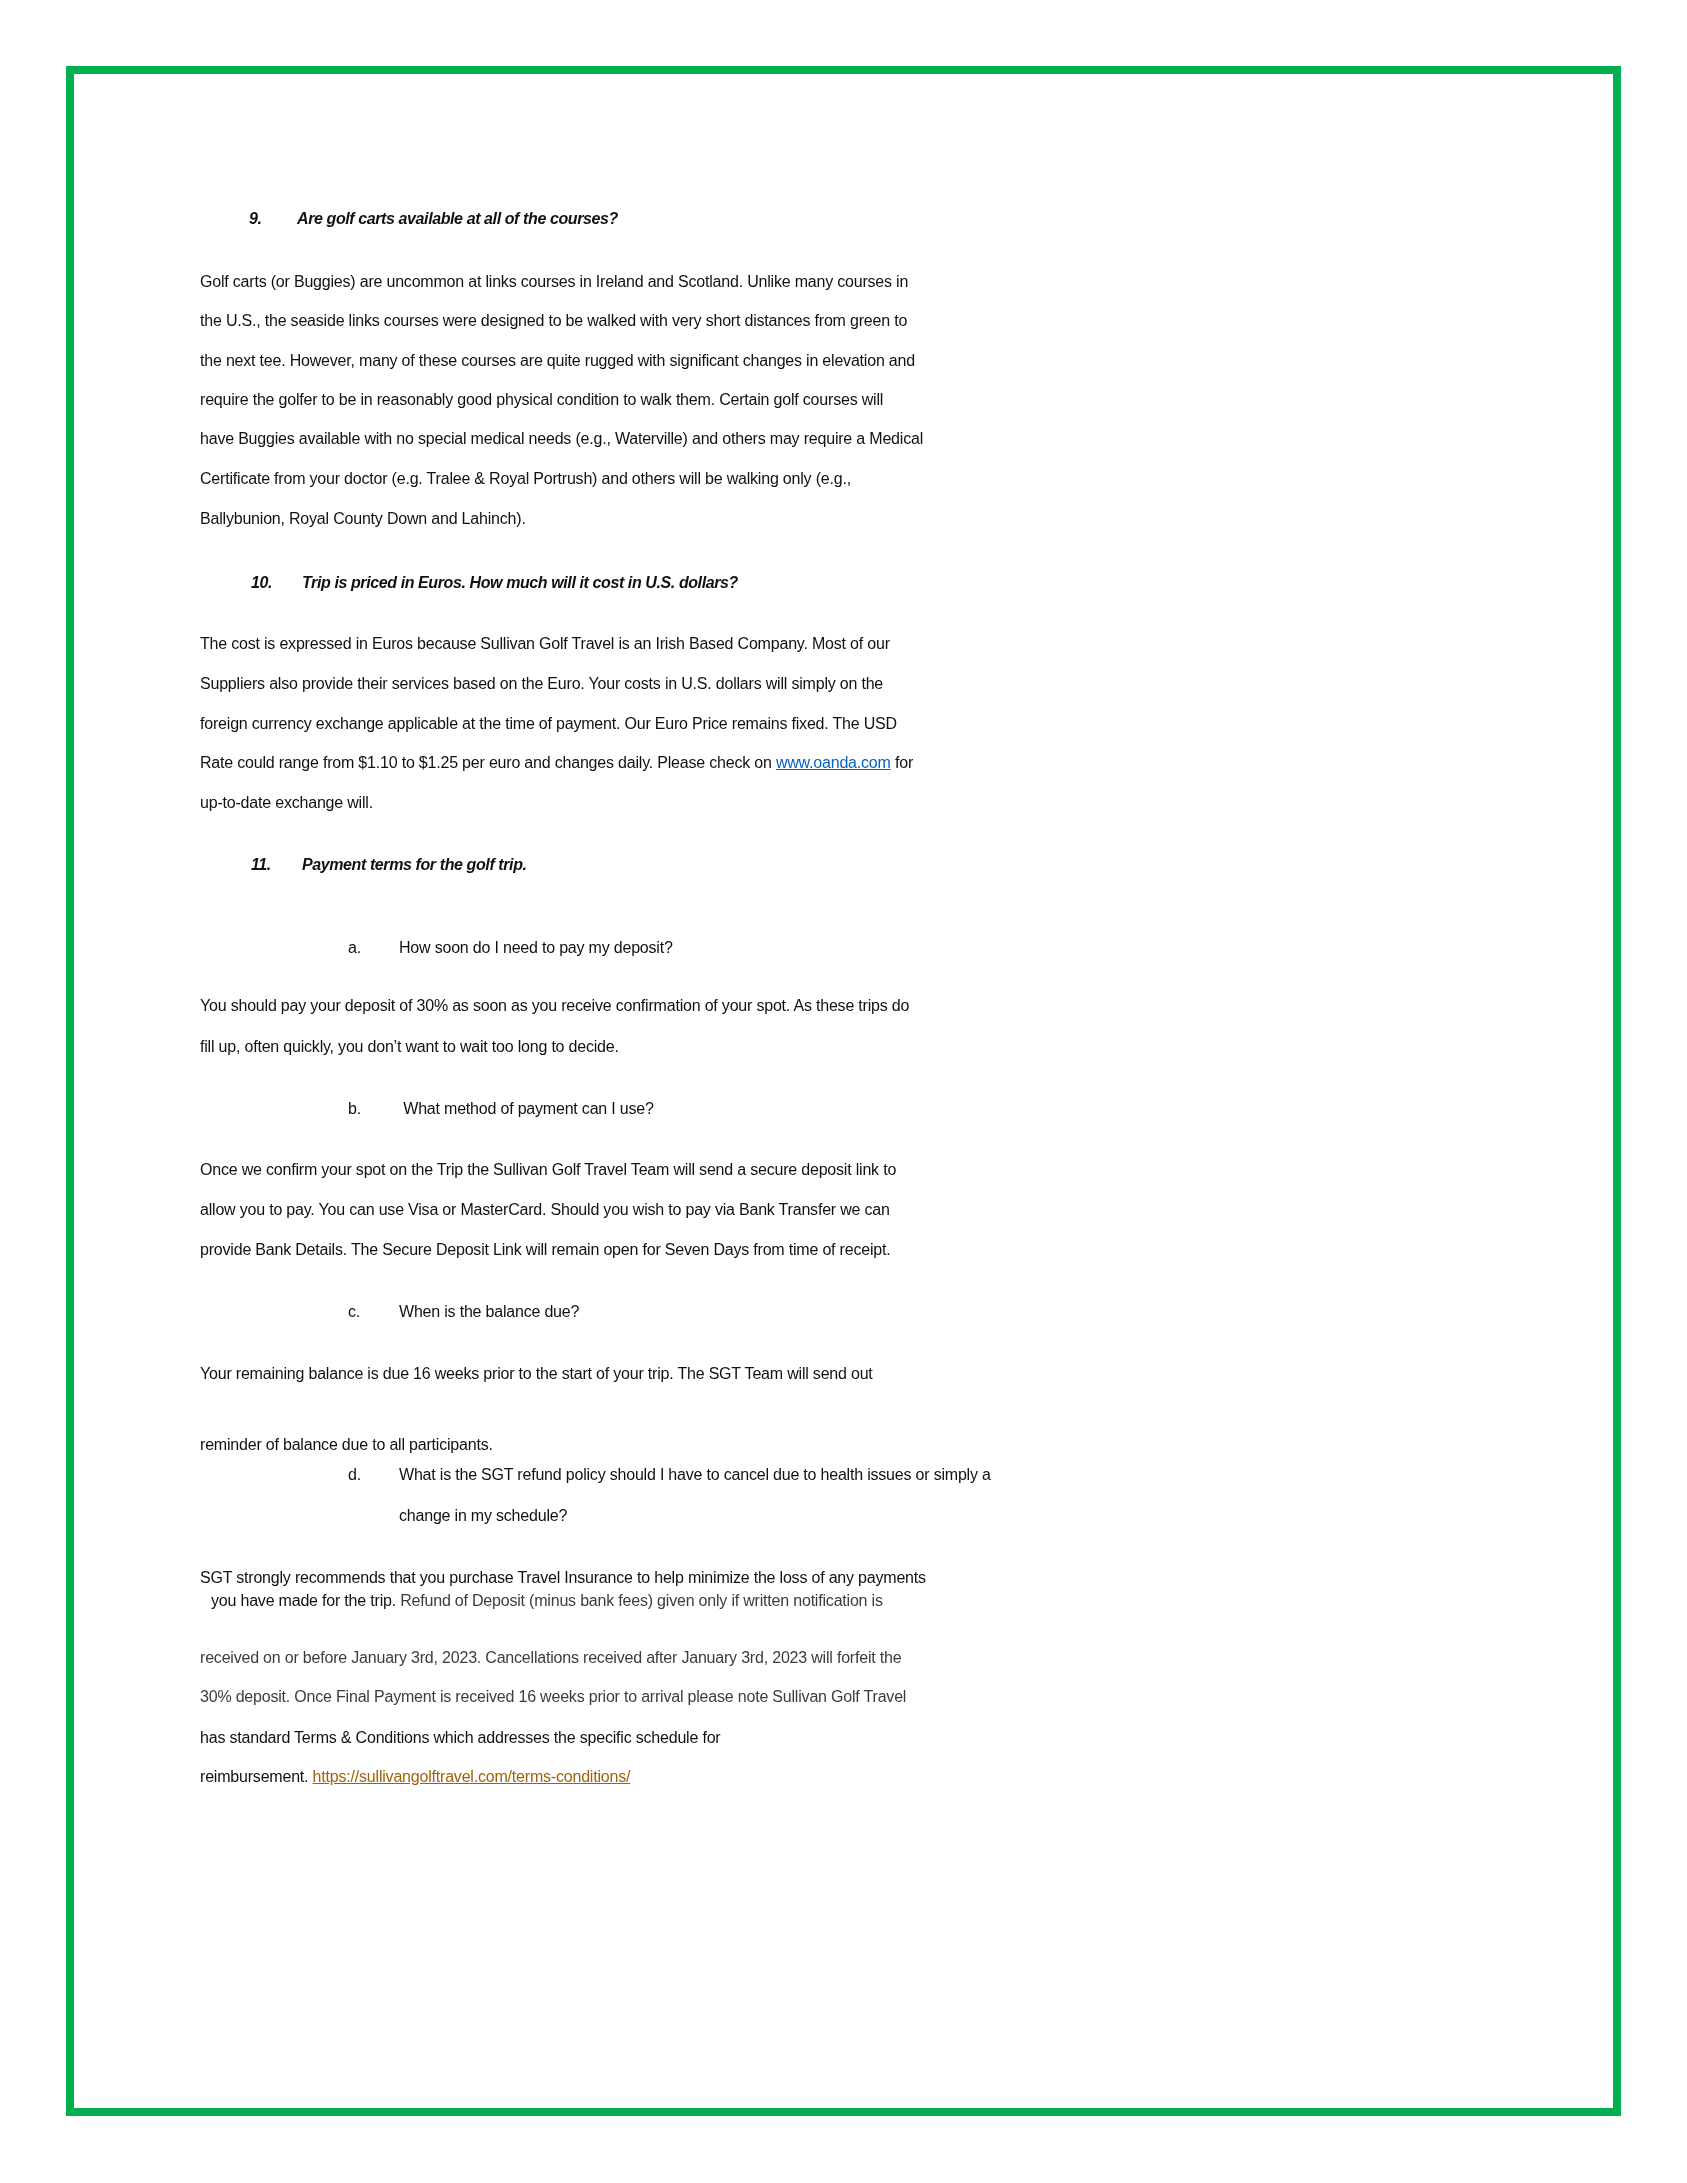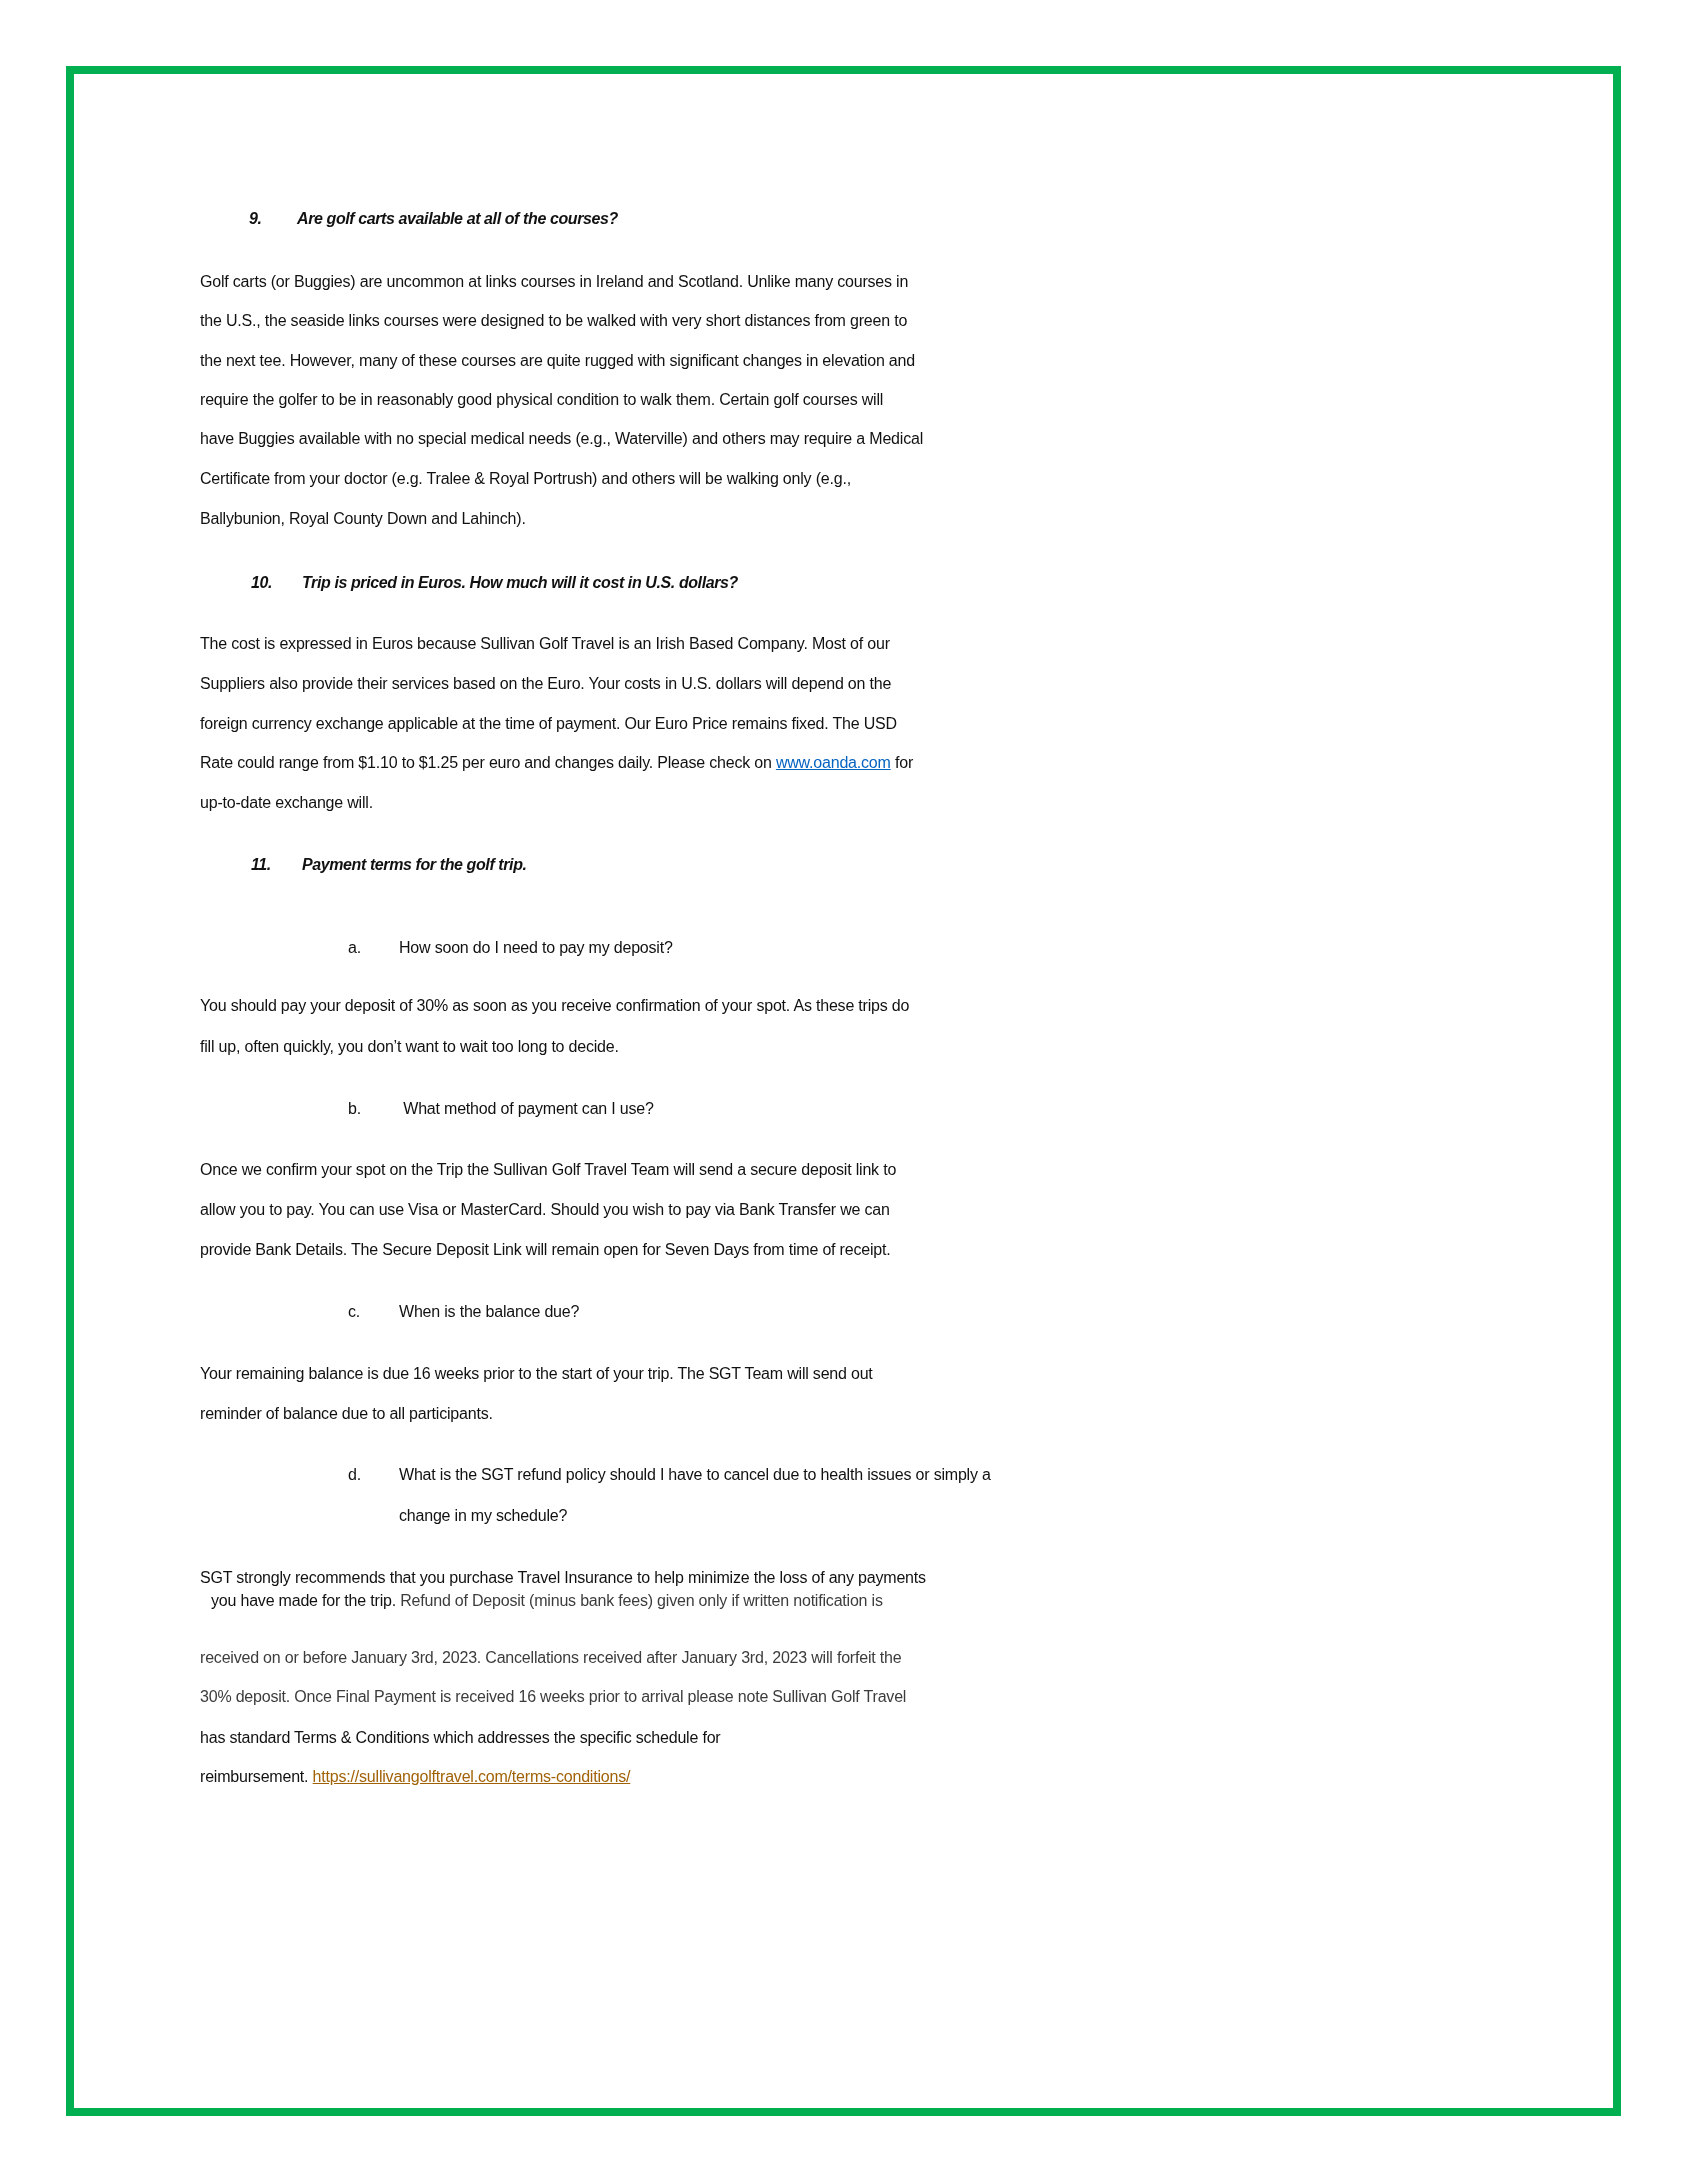--- a/index.html
+++ b/index.html
@@ -45,21 +45,21 @@
 <div class="line body-line" style="top:346px;">the next tee. However, many of these courses are quite rugged with significant changes in elevation and</div>
 <div class="line body-line" style="top:385px;">require the golfer to be in reasonably good physical condition to walk them.  Certain golf courses will</div>
 <div class="line body-line" style="top:424px;">have Buggies available with no special medical needs (e.g., Waterville) and others may require a Medical</div>
 <div class="line body-line" style="top:464px;">Certificate from your doctor (e.g. Tralee &amp; Royal Portrush) and others will be walking only (e.g.,</div>
 <div class="line body-line" style="top:504px;">Ballybunion, Royal County Down and Lahinch).</div>
 
 <div class="line heading h10" style="left:251px; top:568px;">
   <span class="num">10.</span><span>Trip is priced in Euros.  How much will it cost in U.S. dollars?</span>
 </div>
 <div class="line body-line" style="top:629px;">The cost is expressed in Euros because Sullivan Golf Travel is an Irish Based Company. Most of our</div>
-<div class="line body-line" style="top:669px;">Suppliers also provide their services based on the Euro. Your costs in U.S. dollars will depend on the</div>
+<div class="line body-line" style="top:669px;">Suppliers also provide their services based on the Euro. Your costs in U.S. dollars will simply on the</div>
 <div class="line body-line" style="top:709px;">foreign currency exchange applicable at the time of payment. Our Euro Price remains fixed. The USD</div>
 <div class="line body-line" style="top:748px;">
   <span>Rate could range from $1.10 to $1.25 per euro and changes daily. Please check on </span><a class="link link-oanda">www.oanda.com</a><span> for</span>
 </div>
 <div class="line body-line" style="top:788px;">up-to-date exchange will.</div>
 
 <div class="line heading h11" style="left:251px; top:850px;">
   <span class="num">11.</span><span>Payment terms for the golf trip.</span>
 </div>
 
@@ -73,21 +73,21 @@
   <span class="num">b.</span><span> What method of payment can I use?</span>
 </div>
 <div class="line body-line" style="top:1155px;">Once we confirm your spot on the Trip the Sullivan Golf Travel Team will send a secure deposit link to</div>
 <div class="line body-line" style="top:1195px;">allow you to pay. You can use Visa or MasterCard. Should you wish to pay via Bank Transfer we can</div>
 <div class="line body-line" style="top:1235px;">provide Bank Details. The Secure Deposit Link will remain open for Seven Days from time of receipt.</div>
 
 <div class="line sub" style="top:1297px;">
   <span class="num">c.</span><span>When is the balance due?</span>
 </div>
 <div class="line body-line" style="top:1359px;">Your remaining balance is due 16 weeks prior to the start of your trip. The SGT Team will send out</div>
-<div class="line body-line" style="top:1399px;">reminder of balance due to all participants.</div>
+<div class="line body-line" style="top:1430px;">reminder of balance due to all participants.</div>
 
 <div class="line sub" style="top:1460px;">
   <span class="num">d.</span><span>What is the SGT refund policy should I have to cancel due to health issues or simply a</span>
 </div>
 <div class="line cont" style="top:1501px;">change in my schedule?</div>
 
 <div class="line body-line" style="top:1563px;">SGT strongly recommends that you purchase Travel Insurance to help minimize the loss of any payments</div>
 <div class="line body-line" style="top:1586px;margin-left:11px;">
   <span>you have made for the trip. </span><span class="muted"> Refund of Deposit (minus bank fees) given only if written notification is</span>
 </div>

